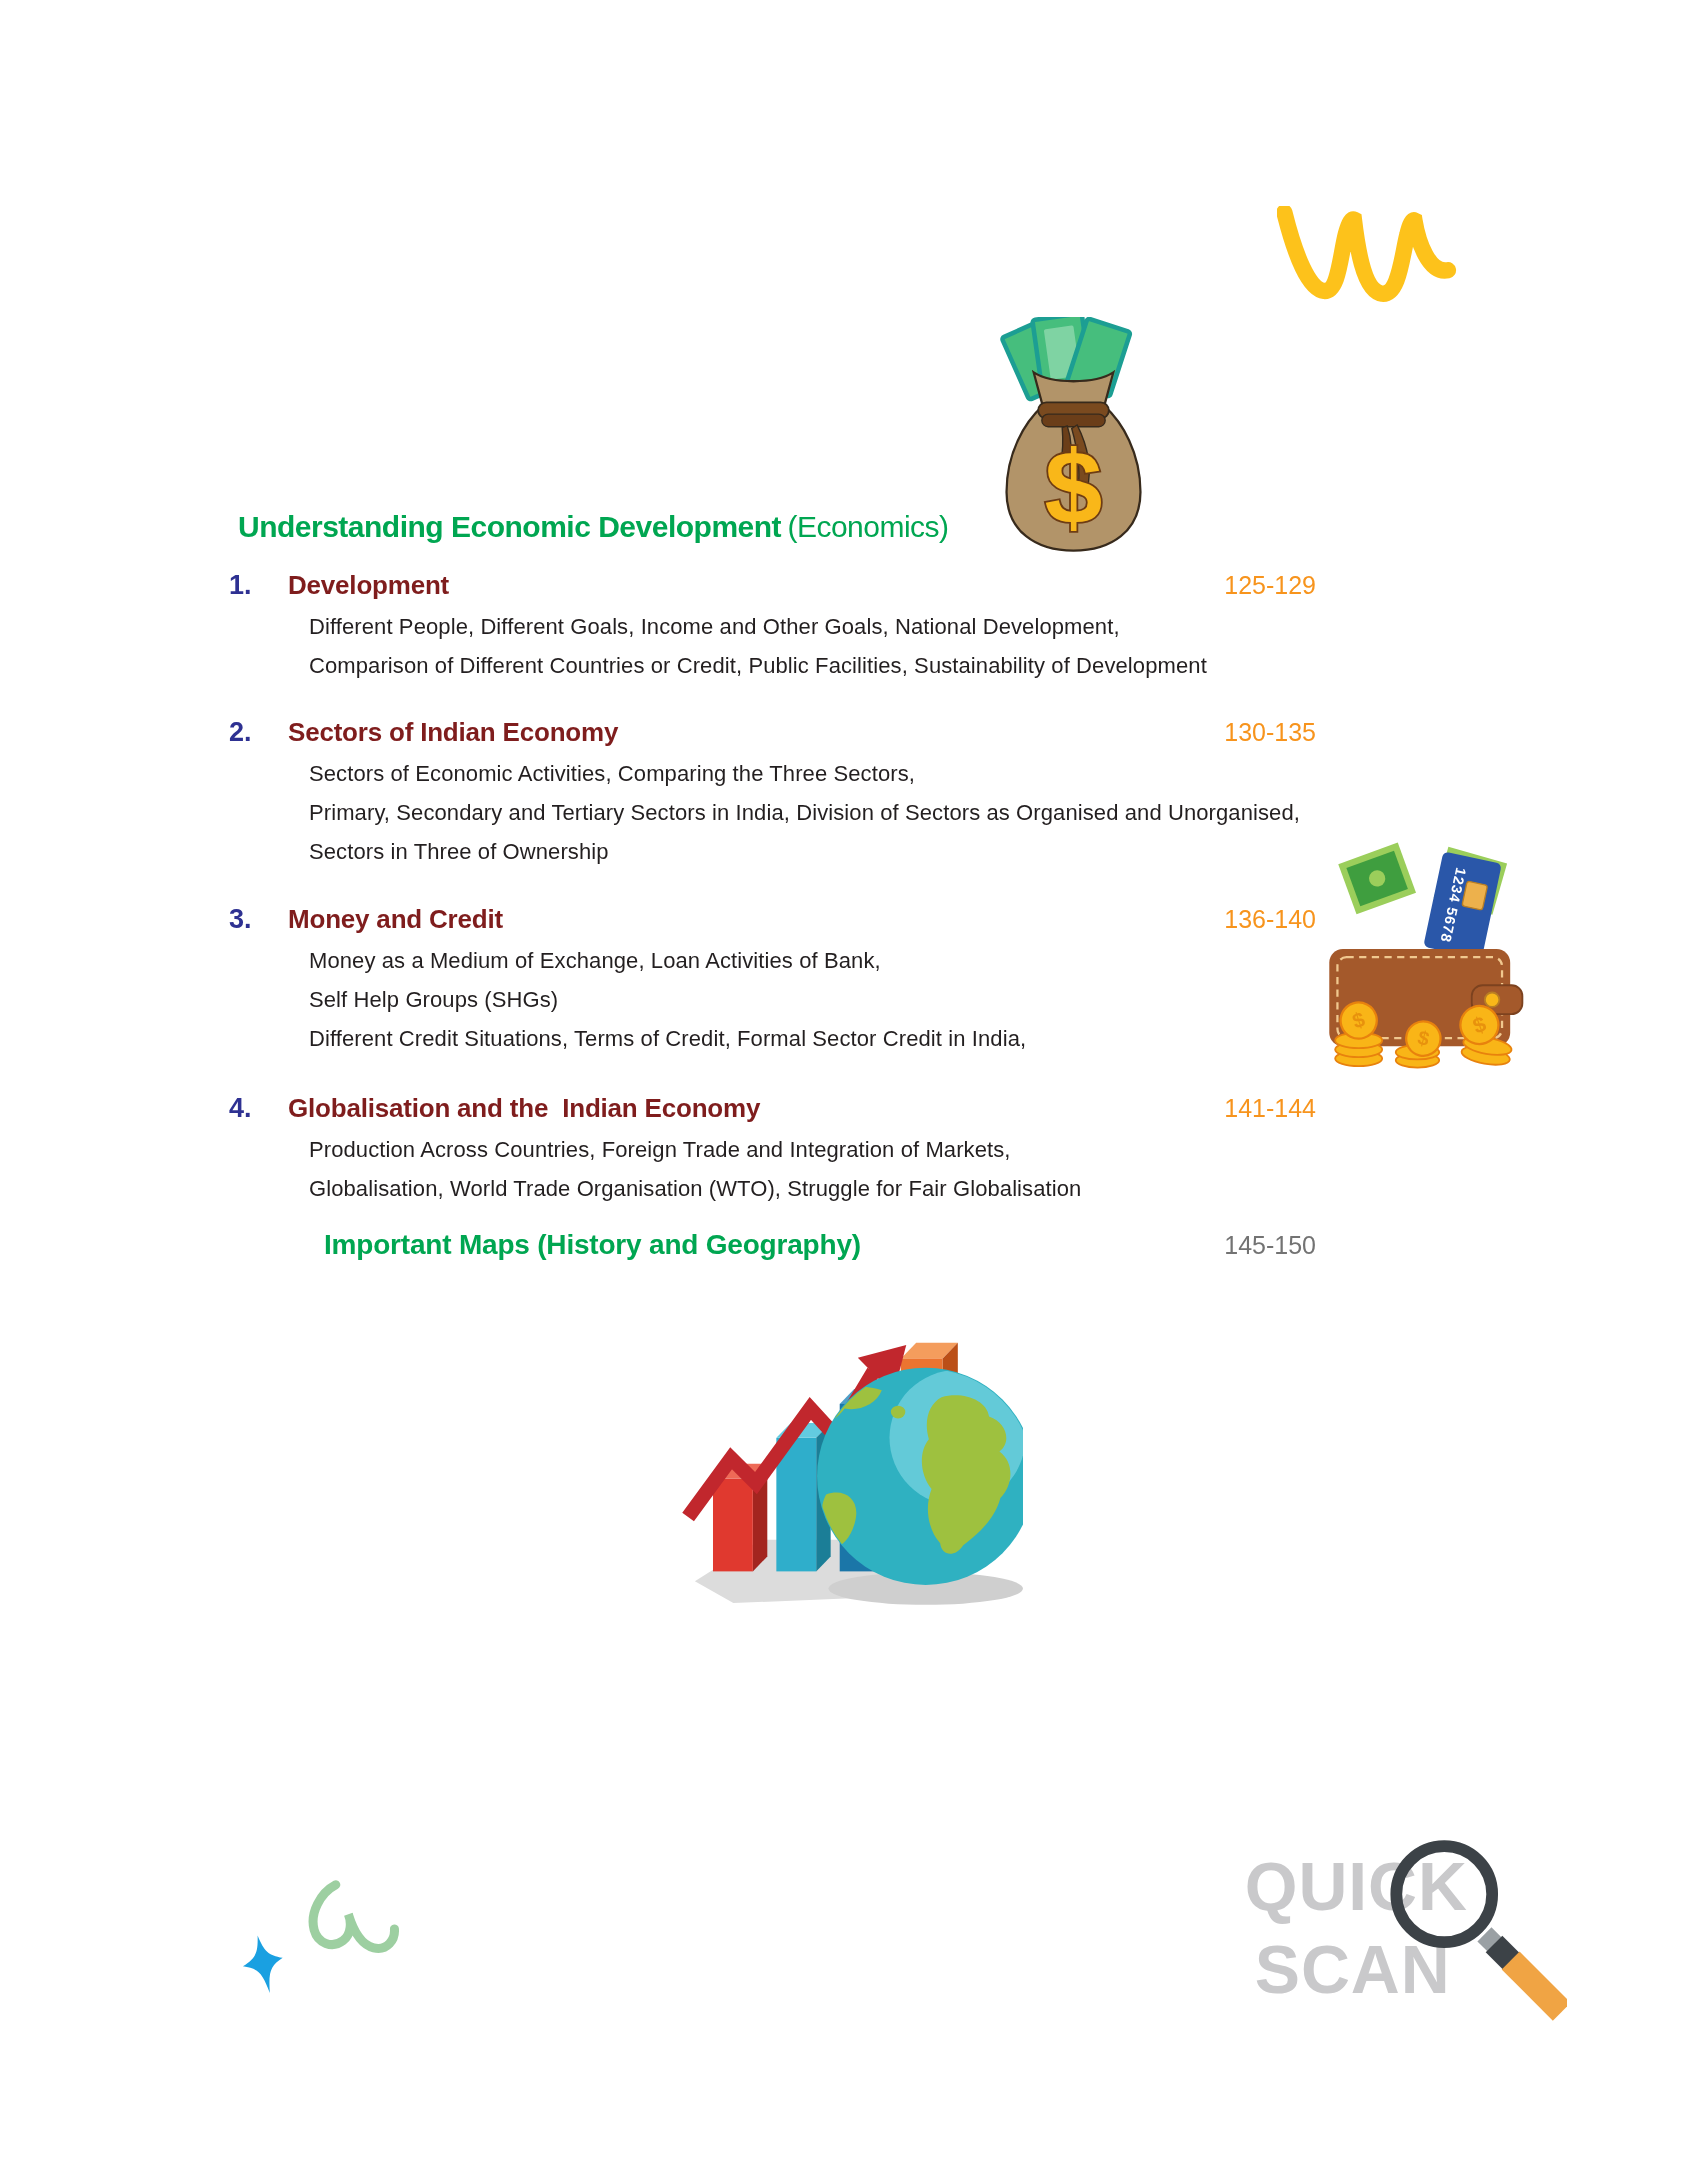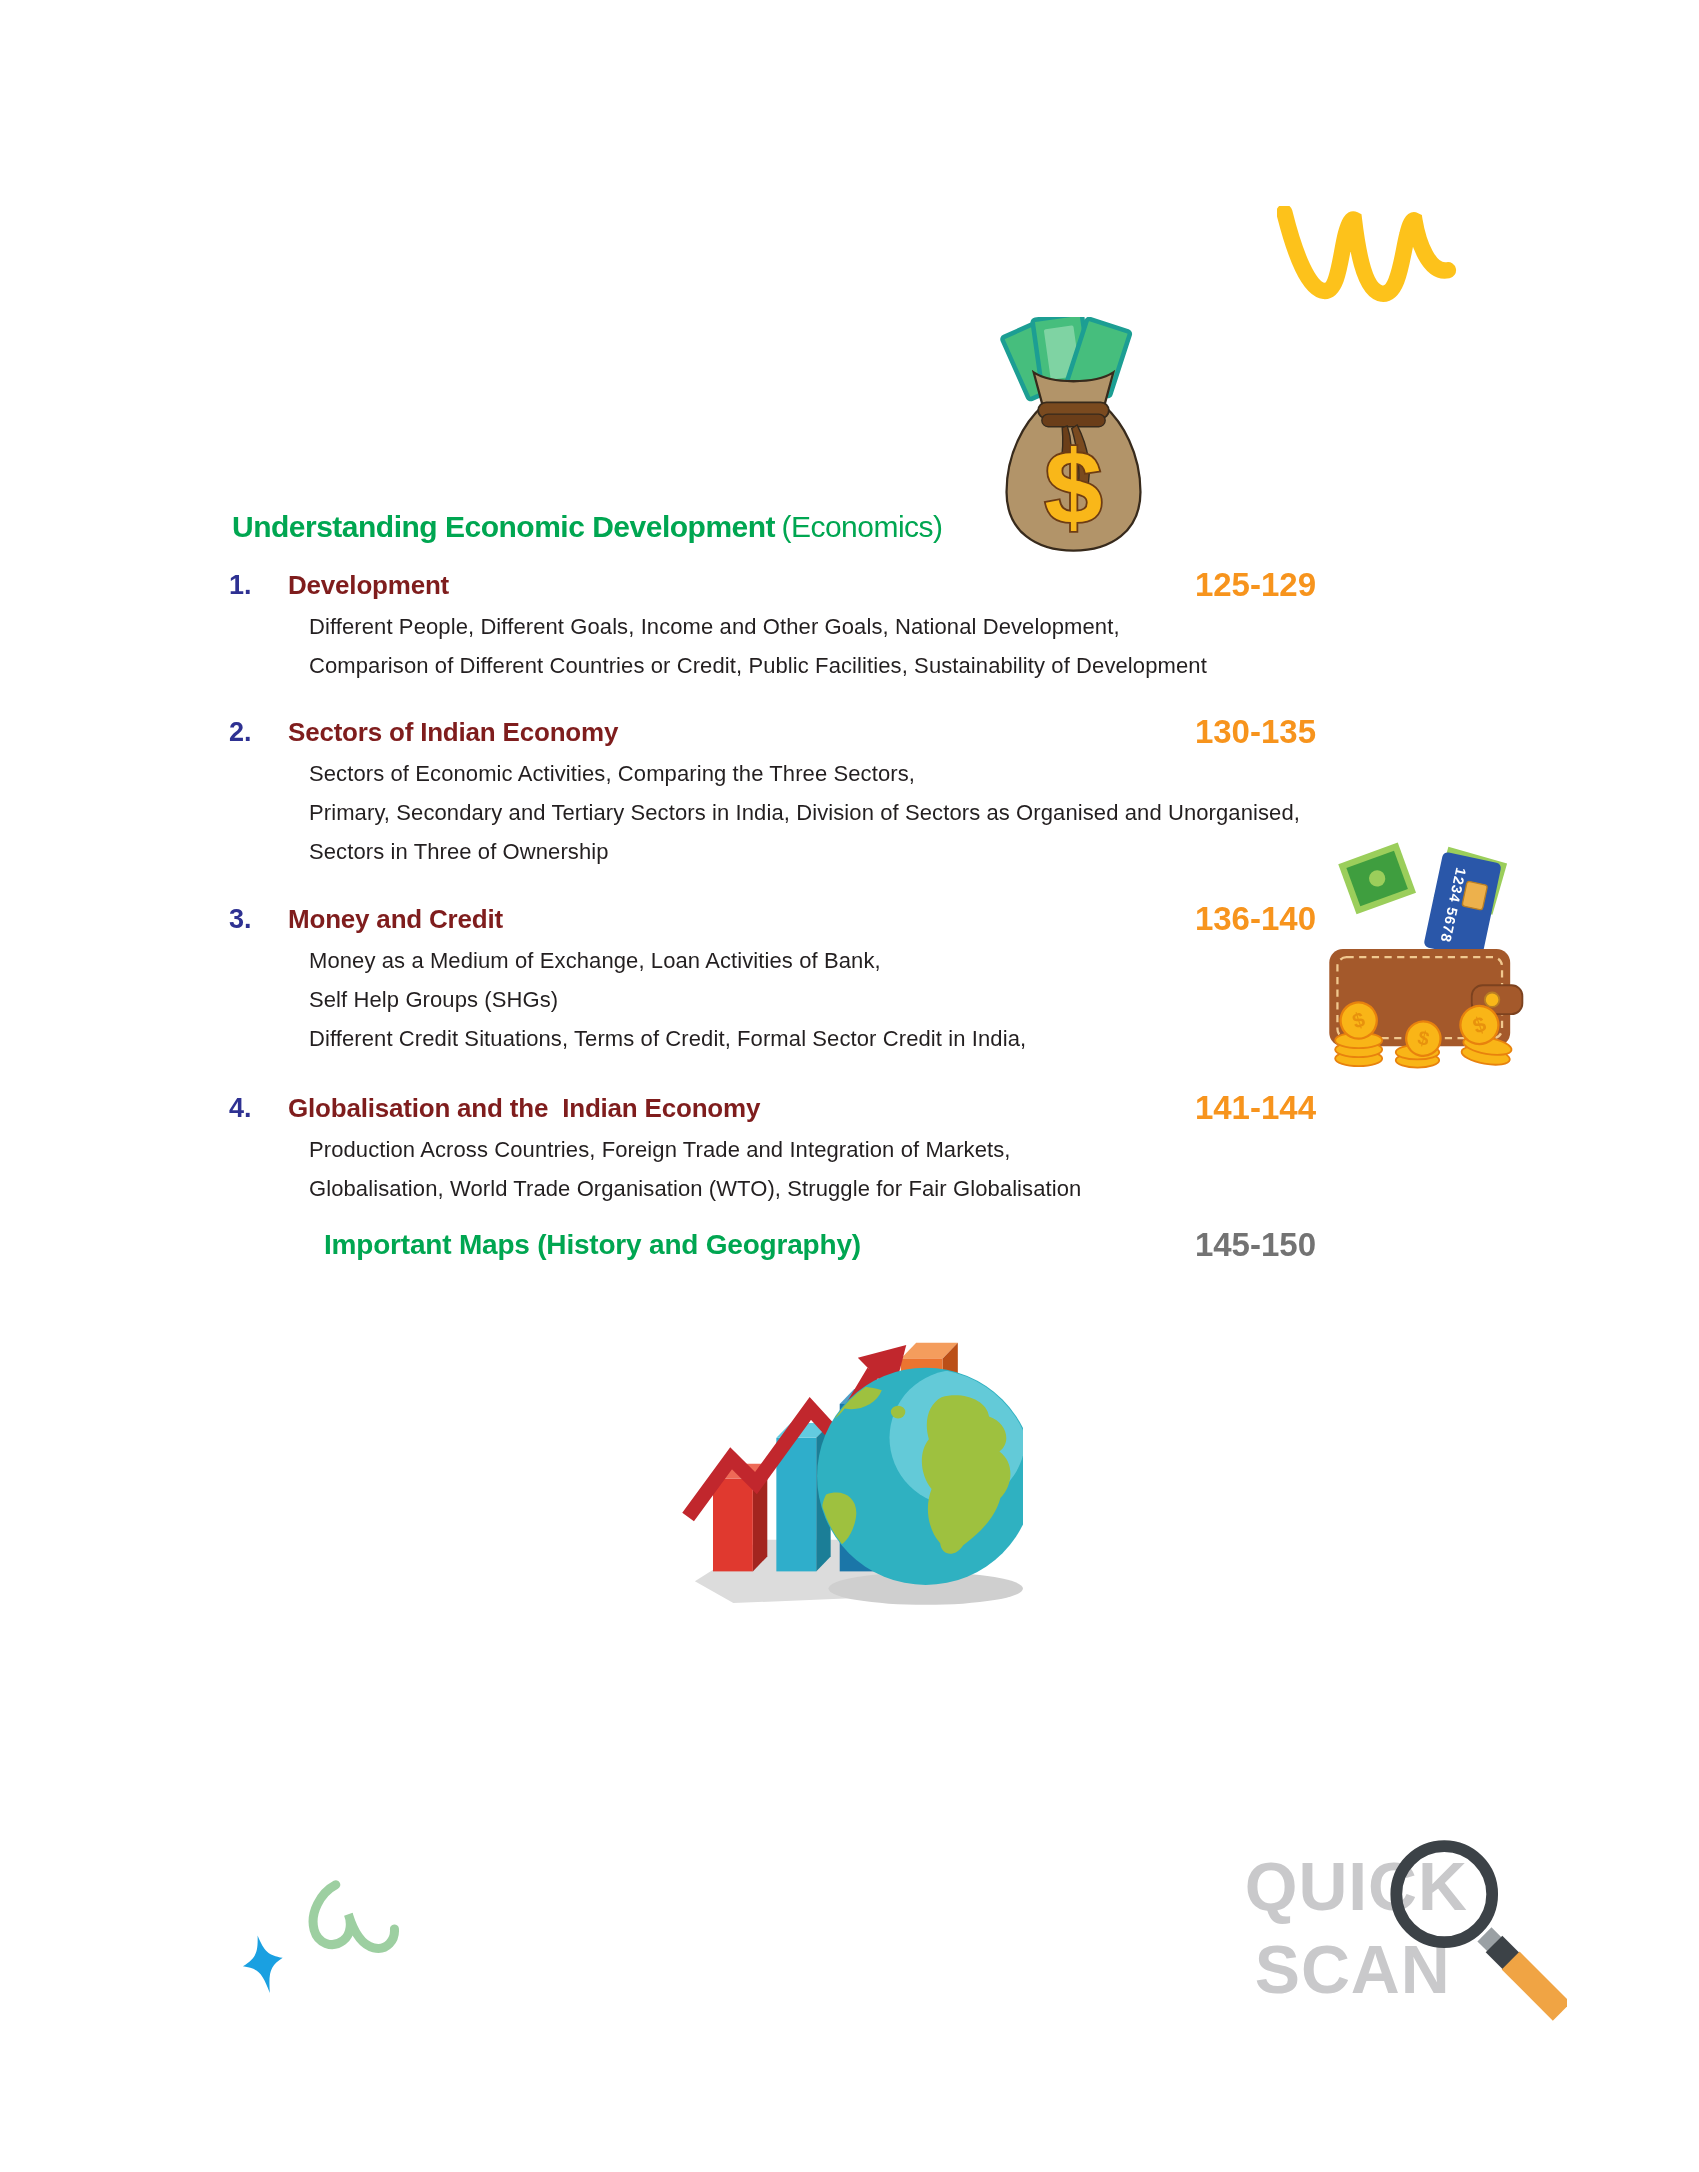--- a/index.html
+++ b/index.html
@@ -6,40 +6,40 @@
   .page{
     position:relative;
     width:1700px;height:2172px;
     background:#ffffff;
     overflow:hidden;
     font-family:"Liberation Sans", sans-serif;
   }
   .abs{position:absolute;}
   
   .heading{
-    left:232px;top:509px;
+    left:238px;top:509px;
     font-size:30px;line-height:35px;letter-spacing:-0.5px;
     color:#00A651;white-space:nowrap;
   }
   .heading .bold{font-weight:700;}
   .heading .light{font-weight:400;margin-left:6.3px;}
   
   .toc-item{left:229px;width:1087px;}
   .trow{display:flex;align-items:flex-start;}
   .tnum{
     width:59px;flex:0 0 59px;
     font-weight:700;font-size:27px;line-height:34px;color:#2E3192;
   }
   .ttitle{
     font-weight:700;font-size:26px;line-height:34px;color:#7f1d1d;
     white-space:pre;letter-spacing:-0.2px;
   }
   .tpages{
     margin-left:auto;
-    font-weight:700;font-size:33px;line-height:34px;color:#F7941D;
+    font-weight:400;font-size:25px;line-height:34px;color:#F7941D;
   }
   .tdesc{
     margin-left:80px;margin-top:4.5px;
     font-size:22px;line-height:39px;color:#231F20;
     white-space:nowrap;letter-spacing:0.1px;
   }
   .maps-row .ttitle{color:#00A651;font-size:28px;margin-left:36px;}
   .maps-row .tpages{color:#737373;}
   .maps-row .tnum{color:transparent;}
   svg text{font-family:"Liberation Sans", sans-serif;}

